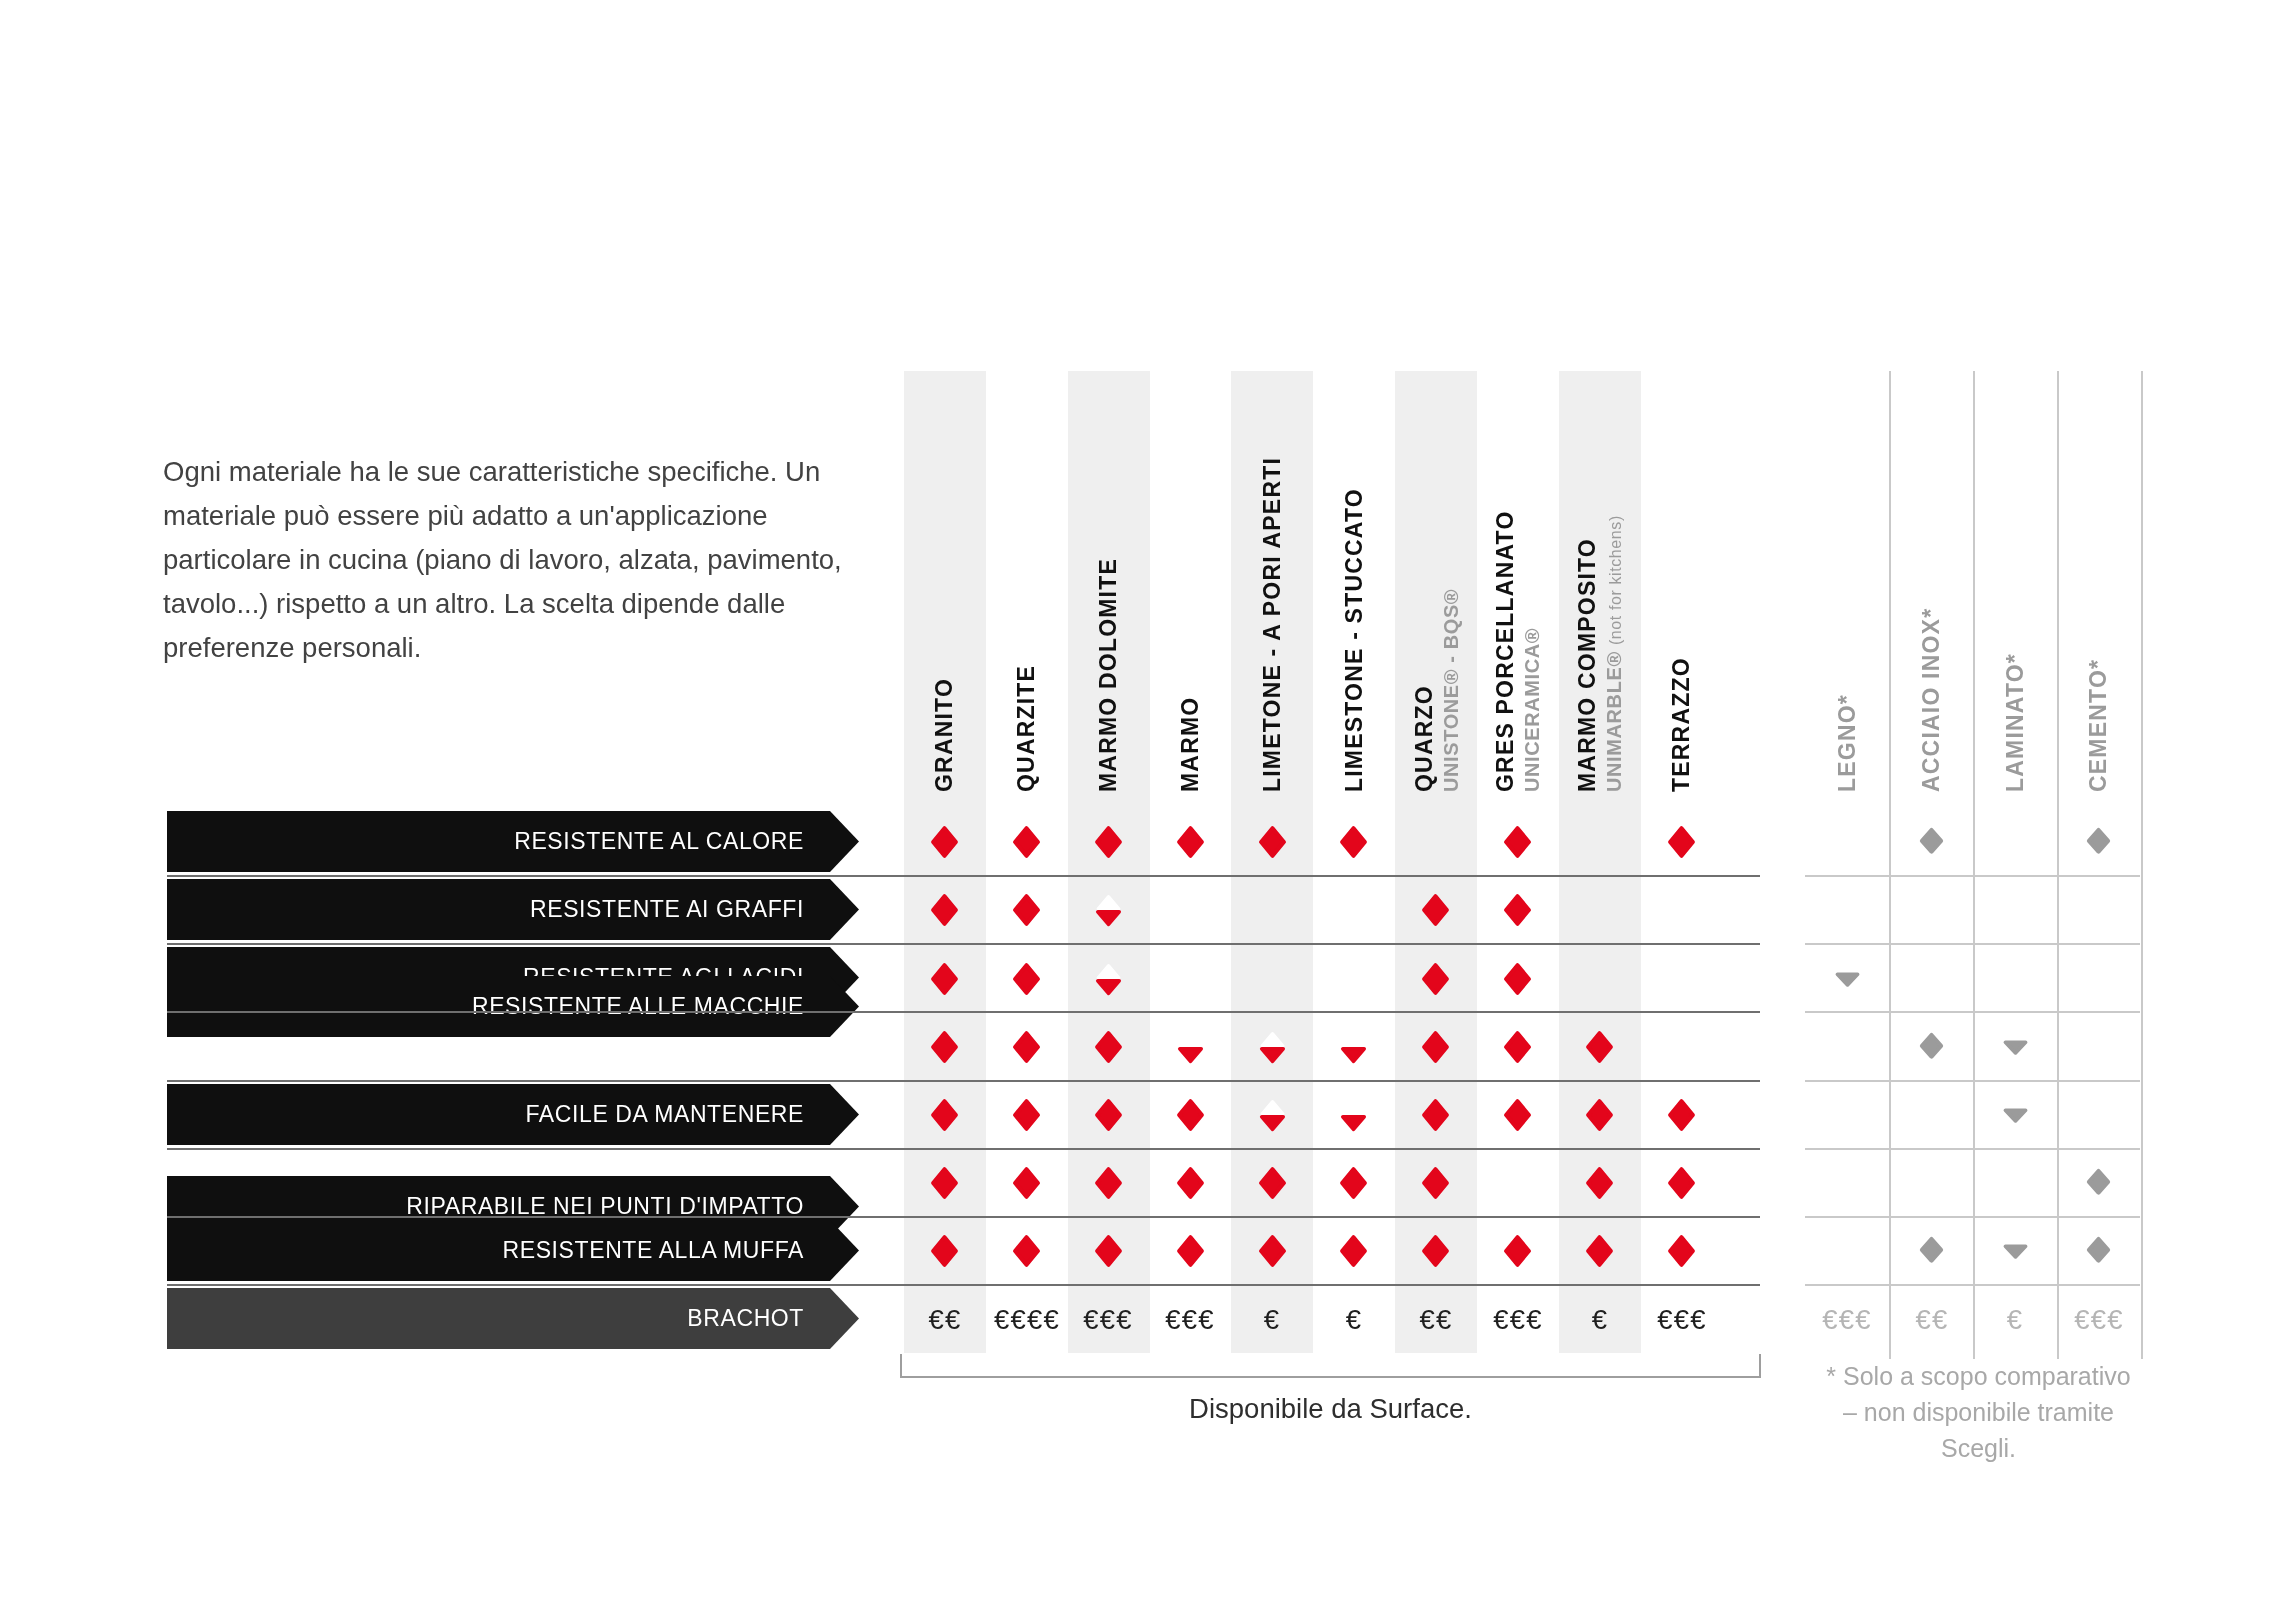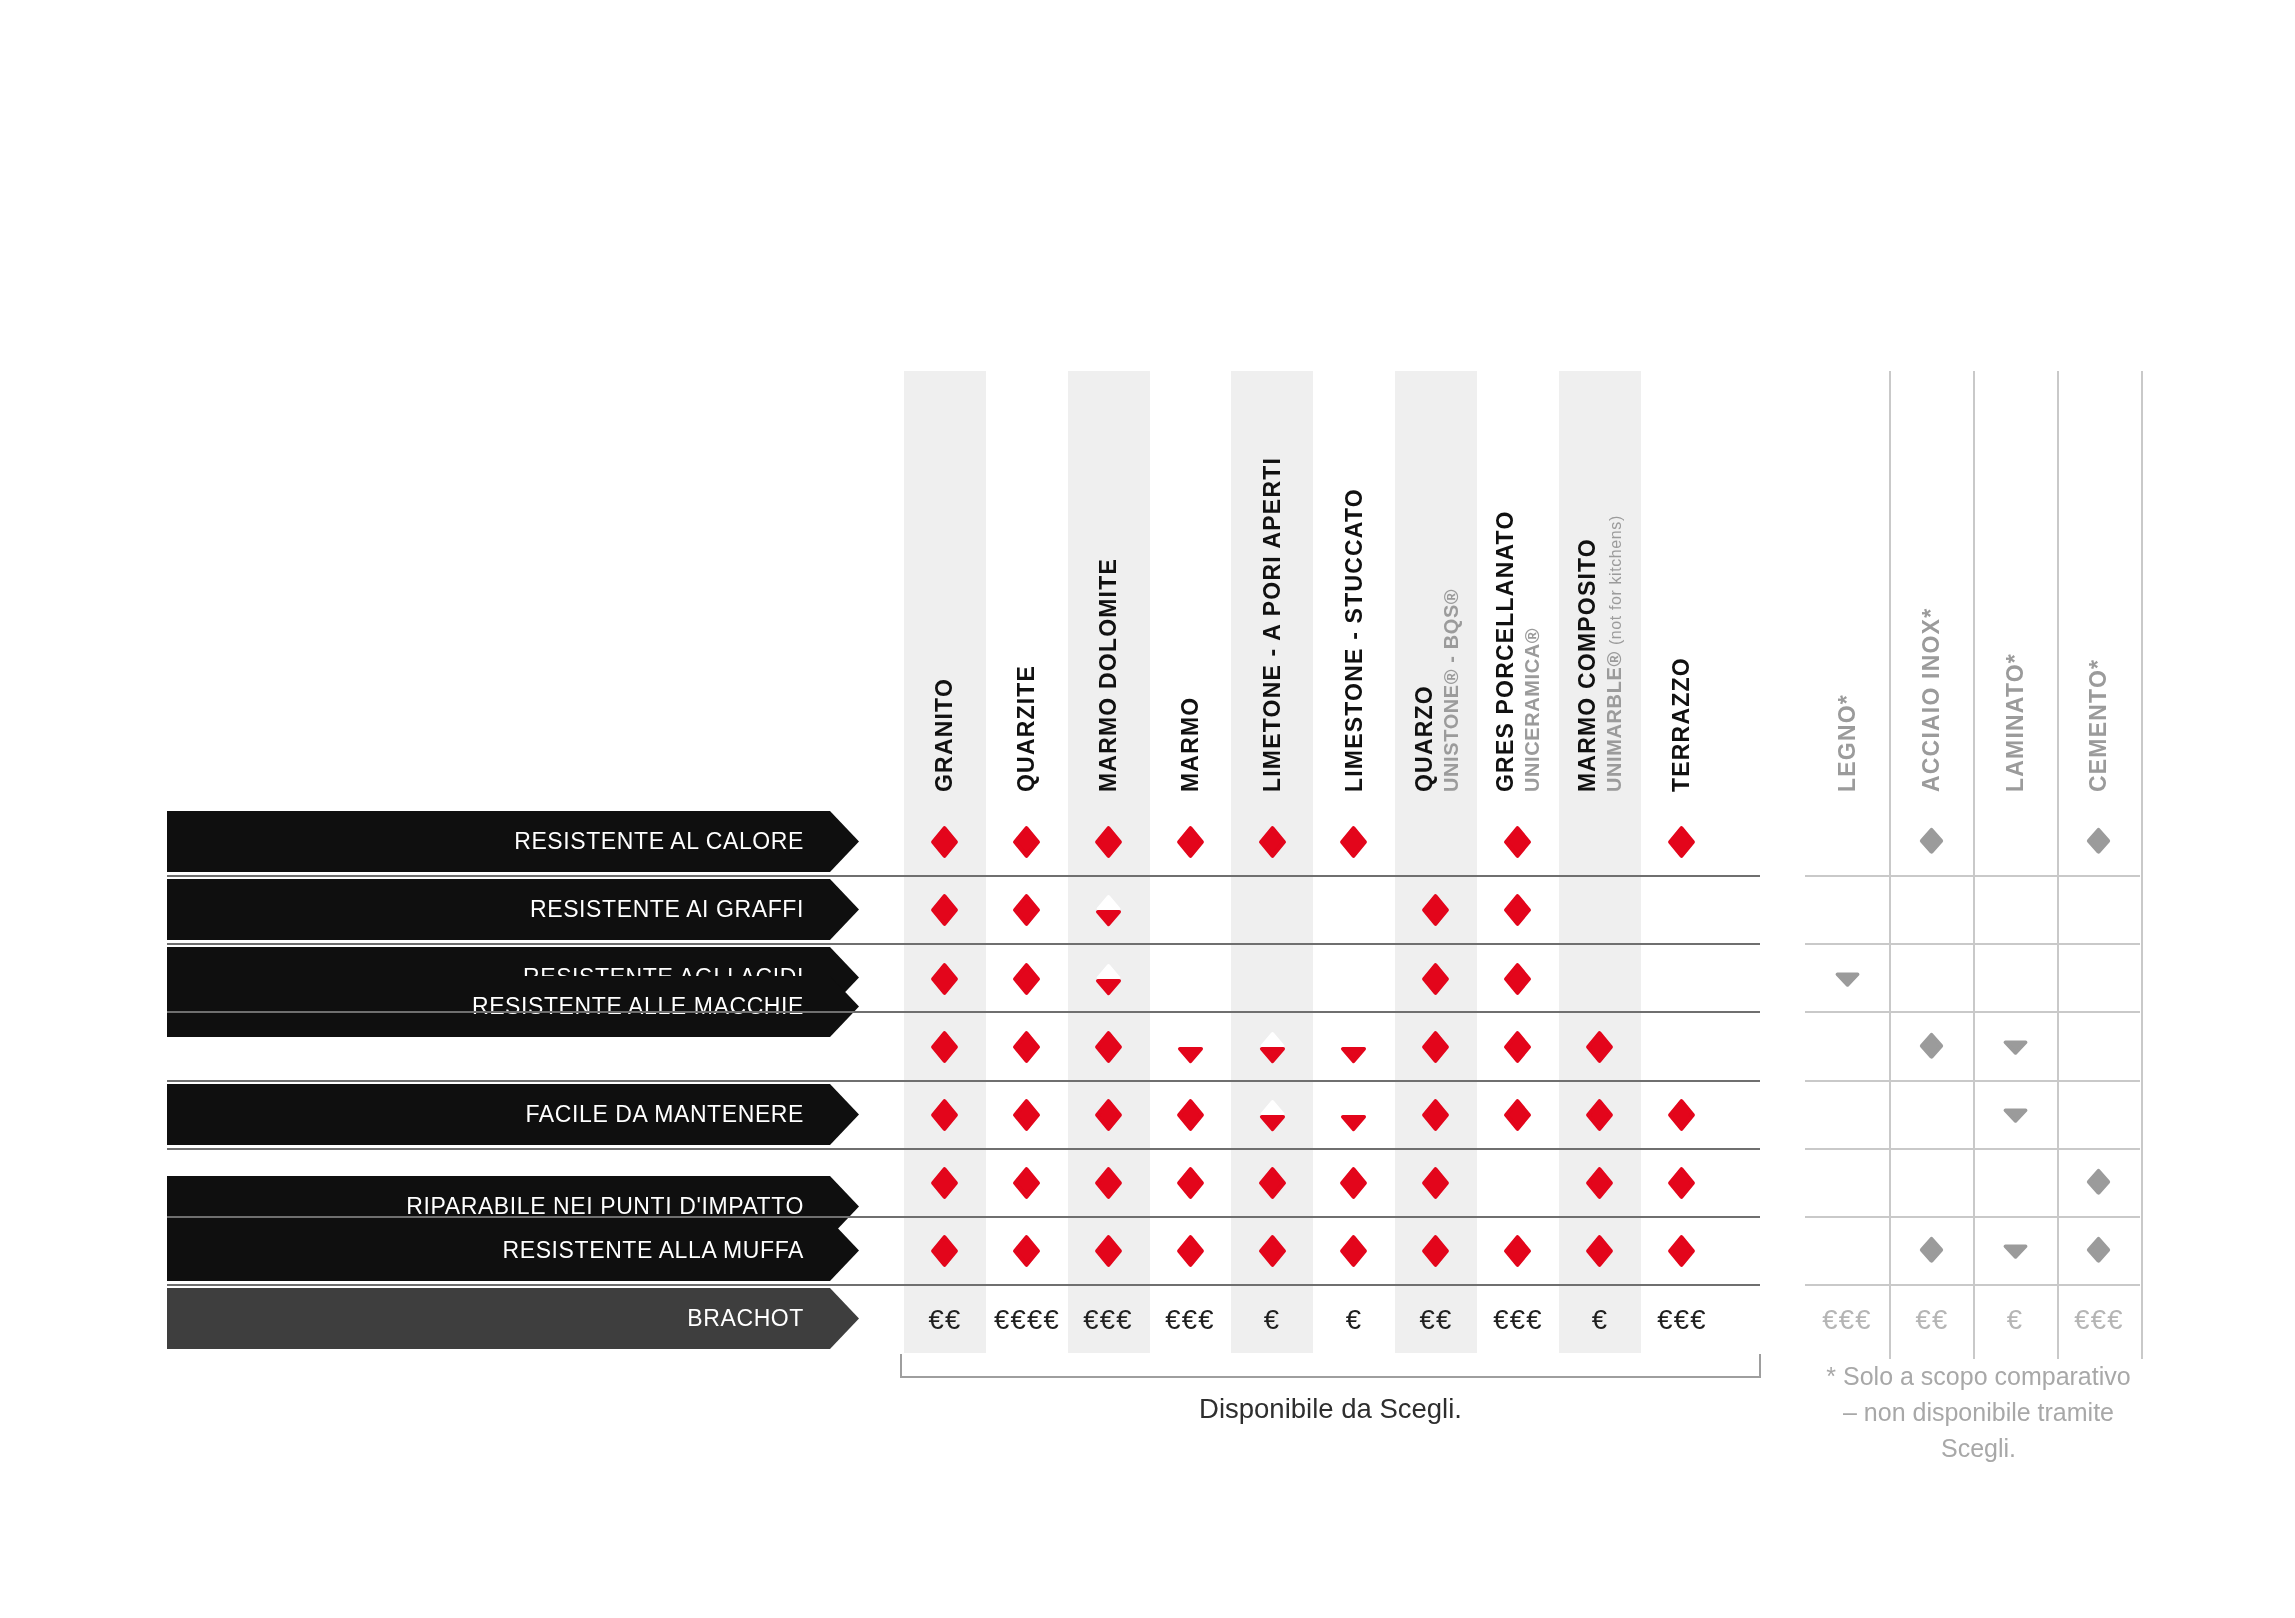--- a/index.html
+++ b/index.html
@@ -56,20 +56,21 @@
   .footnote{position:absolute;left:1793px;top:1358px;width:371px;text-align:center;
             font-size:25px;line-height:36px;font-weight:300;color:#a8a8a8;}
 </style>
 </head>
 <body>
 
 <div class="page">
 
 
 
+  <p class="intro" style="margin:0">Ogni materiale ha le sue caratteristiche specifiche. Un materiale può essere più adatto a un'applicazione particolare in cucina (piano di lavoro, alzata, pavimento, tavolo...) rispetto a un altro. La scelta dipende dalle preferenze personali.</p>
 
   <div id="table-root">
       <div class="strip" style="left:904px;"></div>
       <div class="strip" style="left:1068px;"></div>
       <div class="strip" style="left:1231px;"></div>
       <div class="strip" style="left:1395px;"></div>
       <div class="strip" style="left:1559px;"></div>
       <div class="vline-cmp" style="left:1889px;"></div>
       <div class="vline-cmp" style="left:1973px;"></div>
       <div class="vline-cmp" style="left:2057px;"></div>
@@ -358,21 +359,21 @@
       <div class="price" style="left:1628px;top:1303px;">€€€</div>
       <div class="price compare" style="left:1793px;top:1303px;">€€€</div>
       <div class="price compare" style="left:1878px;top:1303px;">€€</div>
       <div class="price compare" style="left:1961px;top:1303px;">€</div>
       <div class="price compare" style="left:2045px;top:1303px;">€€€</div>
     </div>
 
   <div class="bracket-h"></div>
   <div class="bracket-tick" style="left:900px"></div>
   <div class="bracket-tick" style="left:1759px"></div>
-  <div class="caption">Disponibile da Scegli.</div>
+  <div class="caption">Disponibile da Surface.</div>
 
   <div class="footnote">
     <span>* Solo a scopo comparativo</span><br>
     <span>– non disponibile tramite</span><br>
     <span>Scegli.</span>
   </div>
 </div>
 
 
 </body></html>

